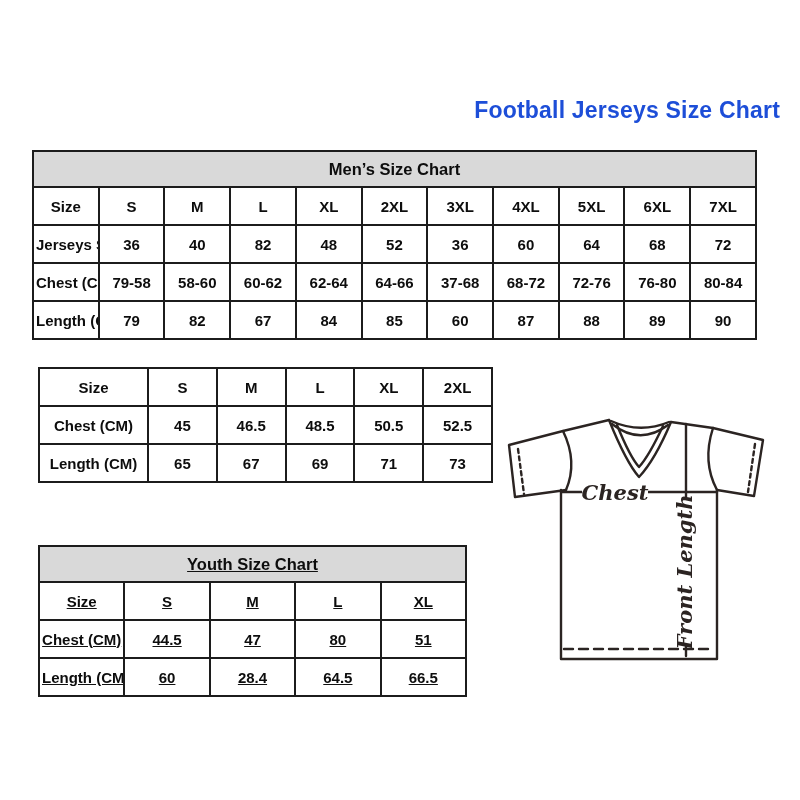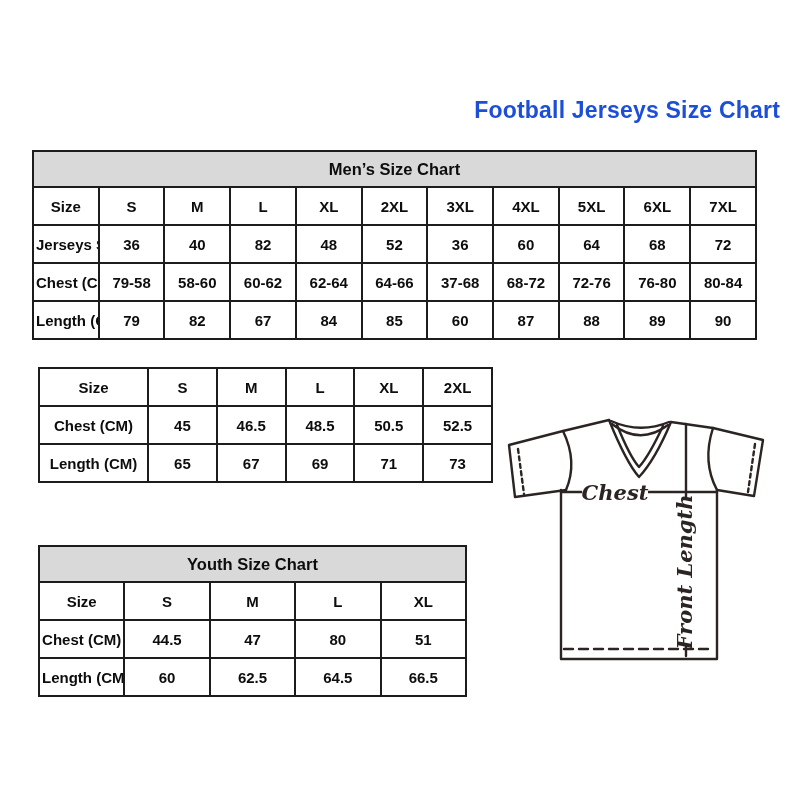--- a/index.html
+++ b/index.html
@@ -17,21 +17,21 @@
   .sizetable th,.sizetable td{
     border:2px solid #1c1c1c;text-align:center;vertical-align:middle;
     font-weight:bold;font-size:15px;color:#0d0d0d;height:36px;padding:0 2px;
     overflow:hidden;white-space:nowrap;
   }
   .sizetable th.ttl{background:#d9d9d9;font-size:16.5px;height:34px;}
   #tbl-men{left:32px;top:150px;width:725px;}
   #tbl-men th.lbl{width:108px;}
   #tbl-women{left:38px;top:367px;width:455px;}
   #tbl-women th.lbl{width:103px;}
-  #tbl-youth{left:38px;top:545px;width:429px;}
+  #tbl-youth{left:38px;top:545px;width:429px;text-decoration:underline;}
   #tbl-youth th.lbl{width:105px;}
   .jersey{position:absolute;left:505px;top:412px;width:270px;height:252px;}
   .jersey svg{display:block;width:100%;height:100%;}
   .measure-text{
     font-family:"DejaVu Serif","Liberation Serif",serif;
     font-style:italic;font-weight:bold;font-size:21px;fill:#2b2422;
   }
 </style>
 </head>
 <body>
@@ -142,21 +142,21 @@
       <tr>
         <th class="lbl">Chest (CM)</th>
         <td>44.5</td>
         <td>47</td>
         <td>80</td>
         <td>51</td>
       </tr>
       <tr>
         <th class="lbl">Length (CM)</th>
         <td>60</td>
-        <td>62.5</td>
+        <td>28.4</td>
         <td>64.5</td>
         <td>66.5</td>
       </tr>
     </tbody>
   </table>
 
 <div class="jersey">
   <svg viewBox="0 0 270 252">
     <g fill="none" stroke="#2b2422" stroke-width="2.4" stroke-linejoin="round" stroke-linecap="round">
 

